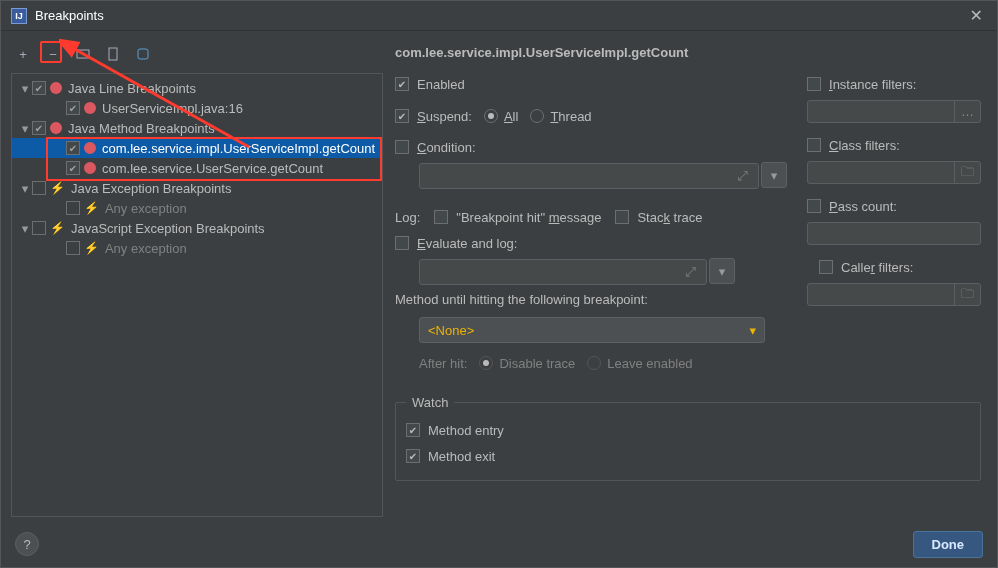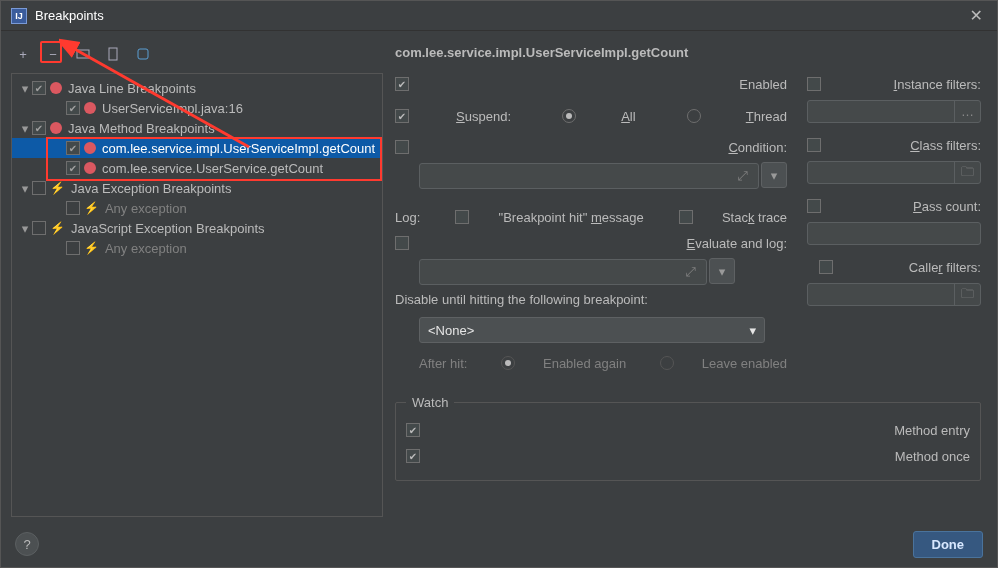--- a/index.html
+++ b/index.html
@@ -26,31 +26,31 @@
   .bp-method { background: #db5860; transform: rotate(45deg); border-radius: 0; width:10px;height:10px; }
   .bp-exc { color:#e8a33d; font-size:12px; margin-right:6px; }
   .node .label { color: #bbbbbb; }
   .node .label.dim { color: #808080; }
   .node.selected { background: #0d5aa7; }
   .node.selected .label { color: #ffffff; }
   .indent2 { padding-left: 40px; }
   .hl-box { position: absolute; border: 2px solid #ff3a2f; pointer-events: none; }
   .right { flex: 1; display: flex; flex-direction: column; padding-right: 6px; }
   .r-title { color: #bbbbbb; font-weight: bold; margin: 4px 0 12px 0; }
-  .row { display: flex; align-items: center; min-height: 24px; margin-bottom: 2px; justify-content: space-between; }
+  .row { display: flex; align-items: center; min-height: 24px; margin-bottom: 2px; }
   .chk2 { width: 14px; height: 14px; border: 1px solid #6e6e6e; margin-right: 8px; display:flex;align-items:center;justify-content:center; cursor:pointer; background:#43494a; }
   .chk2.checked::before { content:"✔"; font-size:10px; color:#bbbbbb; }
   .lbl { color: #bbbbbb; }
   .lbl.dim { color: #808080; }
   .lbl u { text-decoration: underline; }
   .radio { width:14px;height:14px;border:1px solid #6e6e6e;border-radius:50%;margin:0 6px 0 12px;display:flex;align-items:center;justify-content:center; cursor:pointer;}
   .radio.on::before { content:""; width:6px;height:6px;border-radius:50%;background:#bbbbbb;}
   .field { flex: 1; height: 26px; background: #45494a; border: 1px solid #5b5f61; border-radius: 3px; margin-left: 24px; margin-top:2px; display:flex;align-items:center;justify-content:flex-end; padding:0 6px; color:#808080; font-size:11px;}
   .field .exp { margin-right:4px; }
-  .select { flex:1; height:26px; background:#4c5052; border:1px solid #5e6163; border-radius:3px; display:flex;align-items:center; justify-content:space-between; padding:12px 8px; color:#e5e5e5; margin-left:24px; margin-top:4px; cursor:pointer;}
+  .select { flex:1; height:26px; background:#4c5052; border:1px solid #5e6163; border-radius:3px; display:flex;align-items:center; justify-content:space-between; padding:12px 8px; color:#eab308; margin-left:24px; margin-top:4px; cursor:pointer;}
   .split { display:flex; gap:20px; }
   .col { display:flex; flex-direction:column; }
   .right-sub { width: 174px; }
   .smallfield { height:23px; background:#45494a; border:1px solid #5b5f61; border-radius:3px; margin-top:2px; display:flex; }
   .smallfield .btn { width:26px;border-left:1px solid #5b5f61;display:flex;align-items:center;justify-content:center;color:#888; cursor:pointer;}
   .smallfield .inner{flex:1;}
   fieldset.watch { border:1px solid #555; border-radius:2px; padding:8px 10px 10px 10px; margin-top:18px; }
   fieldset.watch legend { color:#bbbbbb; padding:0 6px; }
   .footer { height: 46px; display:flex; align-items:center; justify-content:space-between; padding:0 14px; }
   .help { width:24px;height:24px;border-radius:50%;background:#4c5052;display:flex;align-items:center;justify-content:center;color:#bbbbbb;cursor:pointer;border:1px solid #5b5f61;}
@@ -191,32 +191,32 @@
               <span class="lbl"><u>E</u>valuate and log:</span>
             </div>
           <div class="row" style="width:340px;">
               <div class="field">
                 <span class="exp">⤢</span>
               </div>
               <div style="width:26px;height:26px;background:#4c5052;border:1px solid #5e6163;border-radius:3px;margin-left:2px;display:flex;align-items:center;justify-content:center;color:#999;cursor:pointer;">▾</div>
             </div>
 
           <div class="row">
-              <span class="lbl">Disable until hitting the following breakpoint:</span>
+              <span class="lbl">Method until hitting the following breakpoint:</span>
             </div>
           <div class="row" style="width:370px;">
               <div class="select">
                 <span>&lt;None&gt;</span>
                 <span>▾</span>
               </div>
             </div>
           <div class="row" style="margin-top:6px;">
             <span class="lbl dim" style="margin-left:24px;">After hit:</span>
             <span class="radio on" style="border-color:#555;"></span>
-              <span class="lbl dim">Enabled again</span>
+              <span class="lbl dim">Disable trace</span>
             <span class="radio" style="border-color:#555;"></span>
               <span class="lbl dim">Leave enabled</span>
           </div>
         </div>
 
         <div class="col right-sub">
           <div class="row">
               <span class="chk2"></span>
               <span class="lbl"><u>I</u>nstance filters:</span>
             </div>
@@ -251,21 +251,21 @@
       </div>
 
       <fieldset class="watch">
         <legend>Watch</legend>
         <div class="row">
             <span class="chk2 checked"></span>
             <span class="lbl">Method entry</span>
           </div>
         <div class="row">
             <span class="chk2 checked"></span>
-            <span class="lbl">Method once</span>
+            <span class="lbl">Method exit</span>
           </div>
       </fieldset>
 
     </div>
 
     <svg class="arrow-annot" style="left:58px; top:6px; width:220px; height:130px; position:absolute;">
       <defs>
           <marker id="ah" markerWidth="10" markerHeight="10" refX="2" refY="3" orient="auto">
             <path d="M0,0 L0,6 L8,3 z" fill="#ff3a2f"></path>
           </marker>

